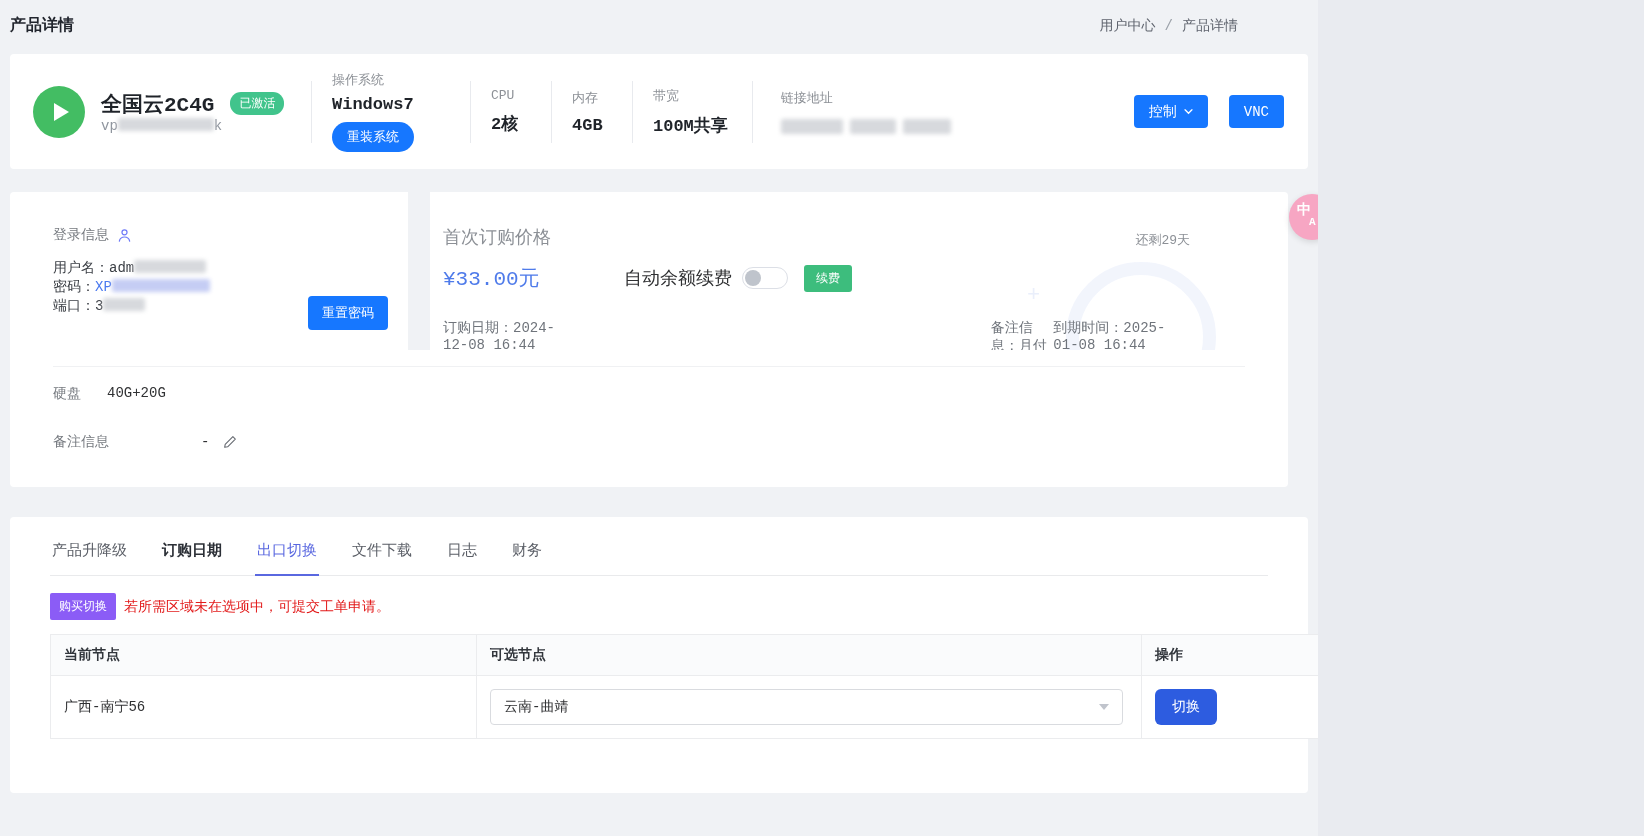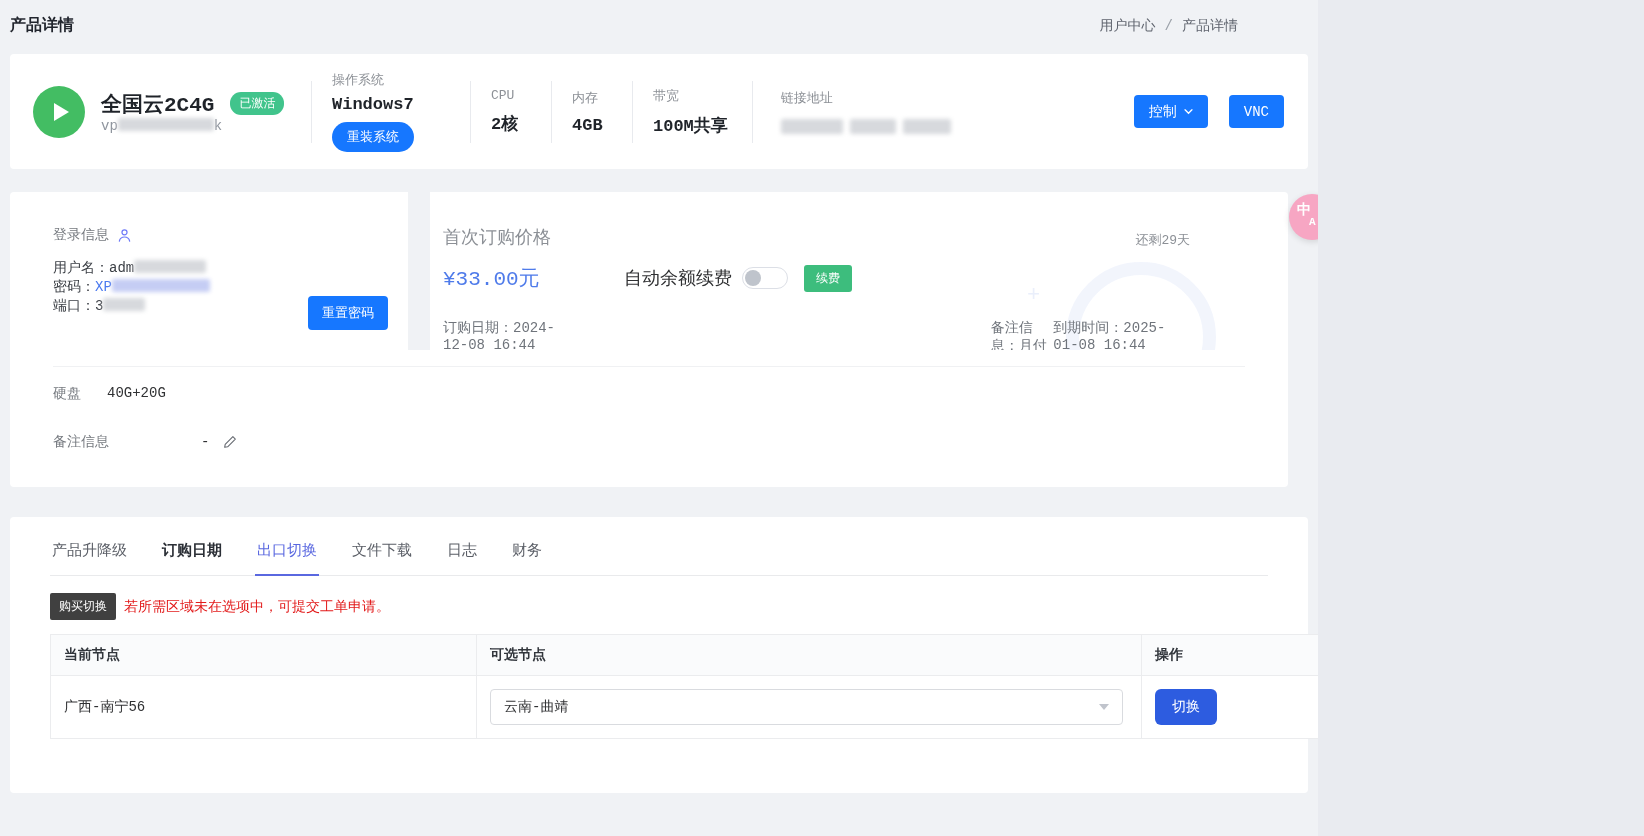--- a/index.html
+++ b/index.html
@@ -83,21 +83,21 @@
   .edit-icon { margin-left: 14px; cursor: pointer; display: inline-flex; }
 
   
   .card-tabs { margin: 30px 10px 0 10px; padding: 22px 40px 54px 40px; min-height: 255px; }
   .tabs-row { display: flex; gap: 31px; border-bottom: 1px solid #e9eaec; }
   .tab { font-size: 15px; color: #5a5e66; padding: 2px 2px 14px 2px; border-bottom: 2px solid transparent;
          margin-bottom: -1px; cursor: pointer; white-space: nowrap; }
   .tab.emph { color: #2b2f36; font-weight: bold; }
   .tab.active { color: #5a68e0; border-bottom-color: #5a68e0; }
   .notice-row { display: flex; align-items: center; margin-top: 17px; }
-  .buy-badge { background: #404040; color: #fff; font-size: 12px; padding: 5px 9px; border-radius: 2px; cursor: pointer; }
+  .buy-badge { background: #8b5cf6; color: #fff; font-size: 12px; padding: 5px 9px; border-radius: 2px; cursor: pointer; }
   .notice-text { color: #e21a1a; font-size: 14px; margin-left: 8px; }
   .node-table { margin-top: 14px; border: 1px solid #ebecee; width: 1465px; }
   .thead { display: grid; grid-template-columns: 425px 665px 1fr; background: #fafbfc; border-bottom: 1px solid #ebecee; }
   .thead > div { padding: 11px 13px; font-size: 14px; font-weight: bold; color: #32363c; }
   .trow { display: grid; grid-template-columns: 425px 665px 1fr; background: #fff; }
   .trow > div { padding: 13px 13px; font-size: 14px; color: #303133; display: flex; align-items: center; }
   .thead > div + div, .trow > div + div { border-left: 1px solid #ebecee; }
   .node-select { width: 633px; height: 36px; border: 1px solid #d9dbdf; border-radius: 4px; background: #fff;
                  display: flex; align-items: center; justify-content: space-between; padding: 0 13px; cursor: pointer; }
   .select-caret { width: 0; height: 0; border-left: 5px solid transparent; border-right: 5px solid transparent;

